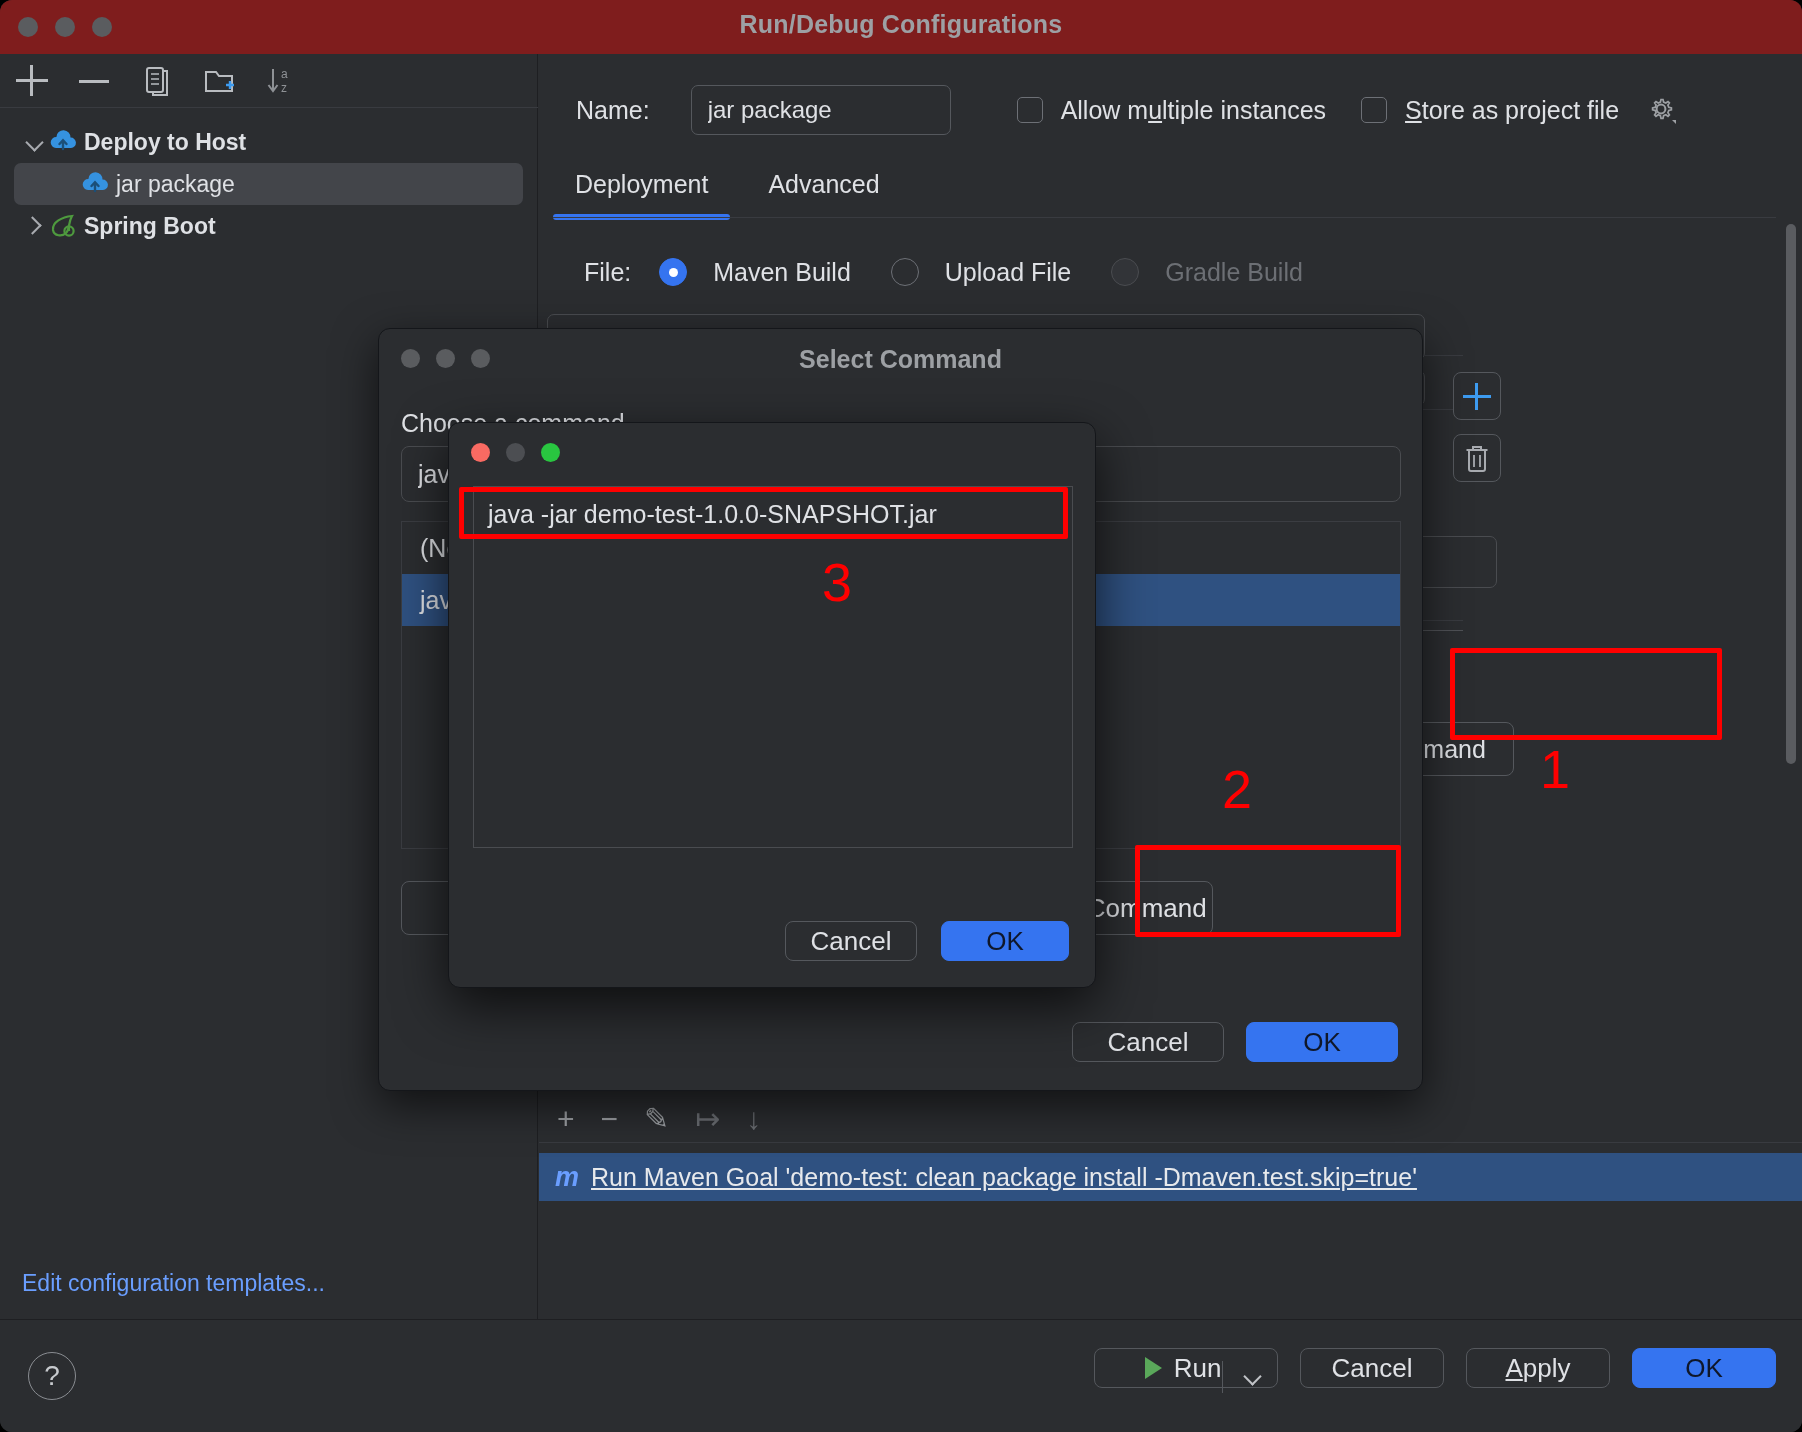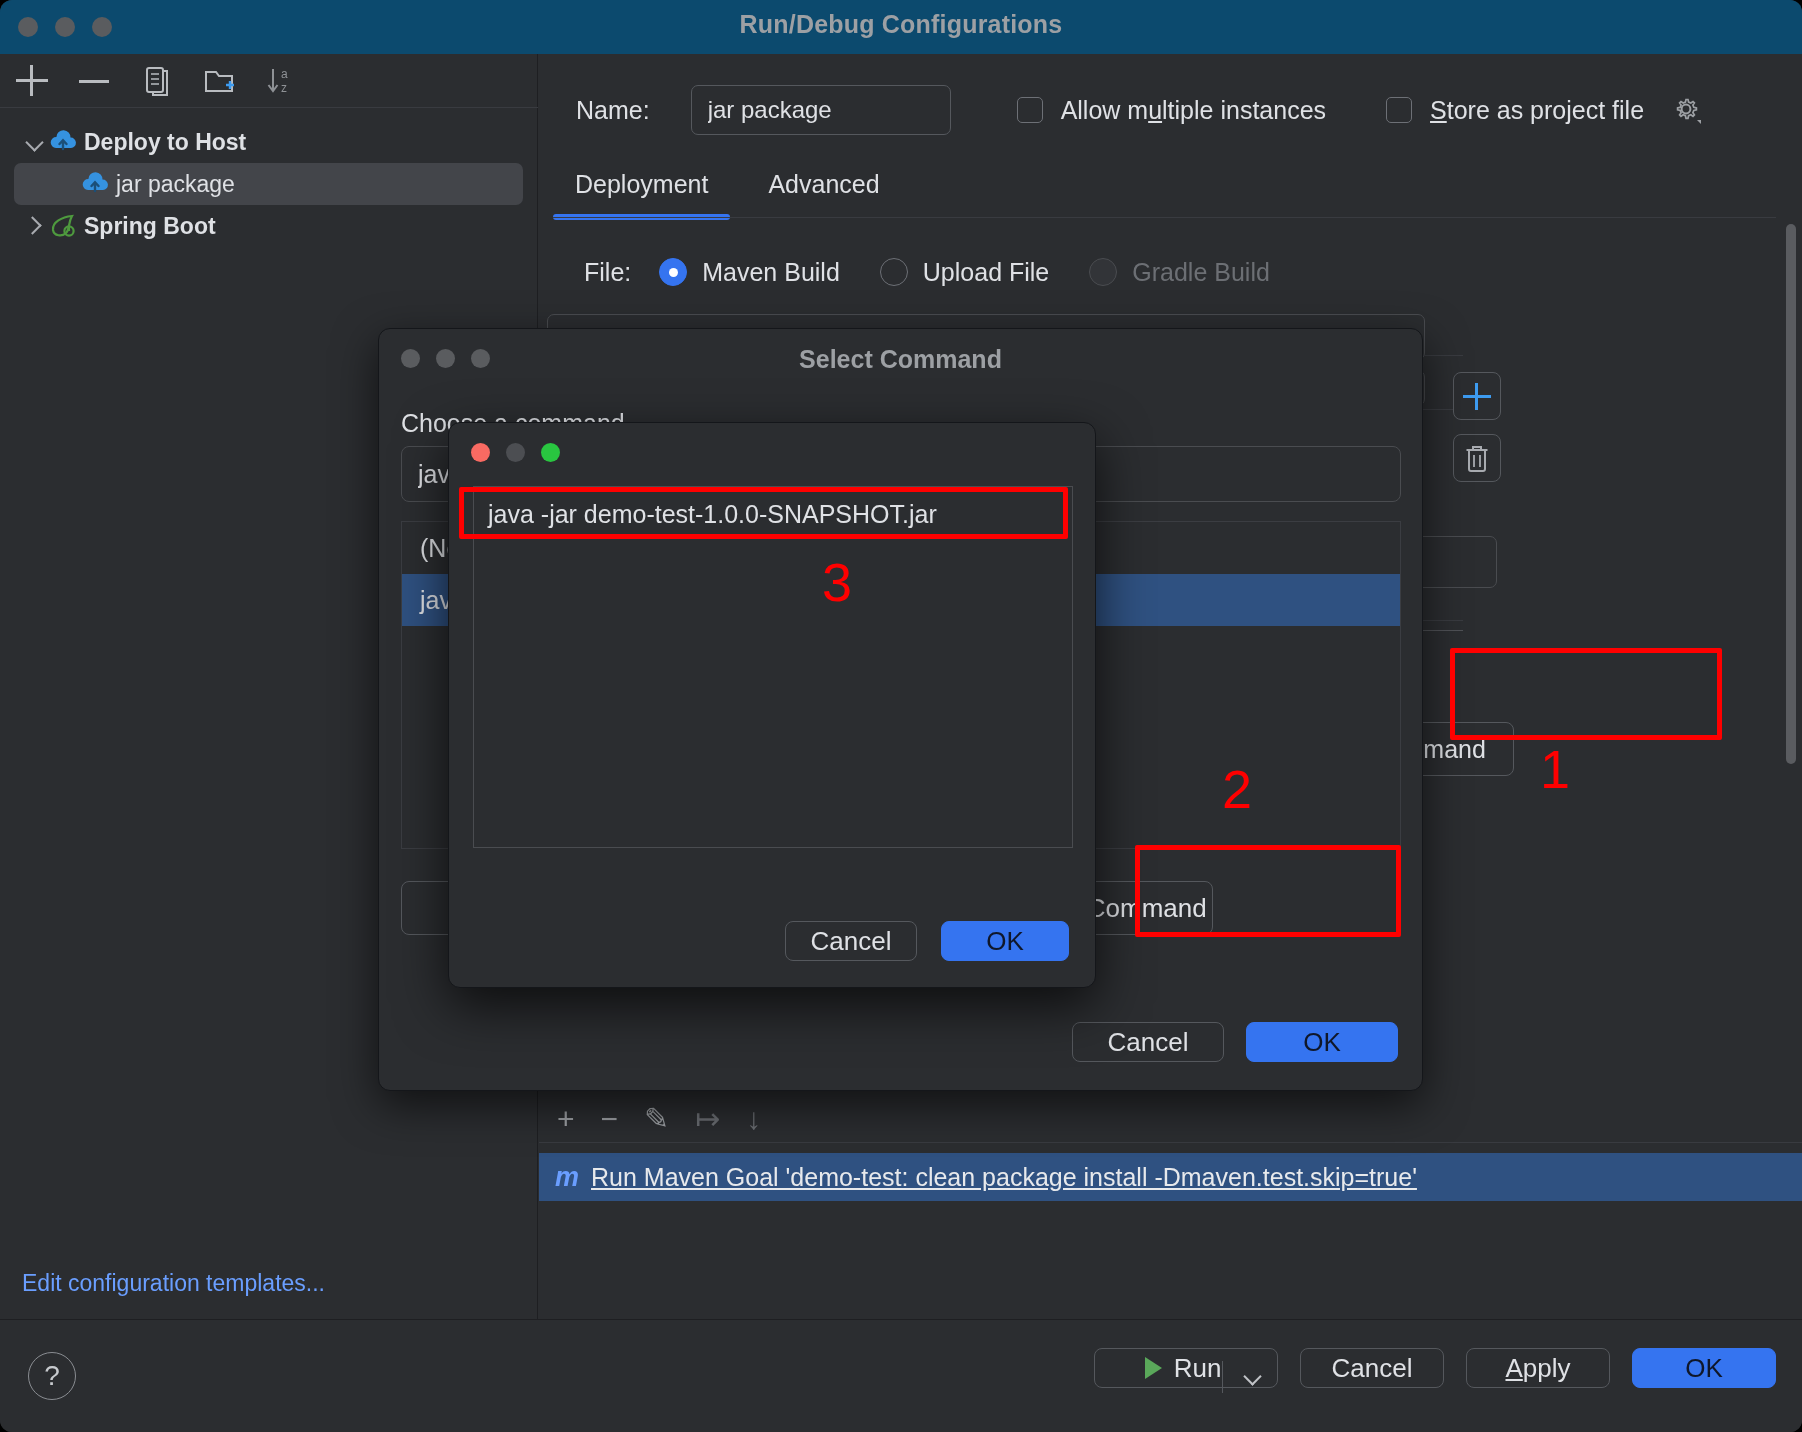--- a/index.html
+++ b/index.html
@@ -14,21 +14,21 @@
     position: relative;
     width: 1802px; height: 1432px;
     background: #2b2d30;
     border-radius: 12px;
     overflow: hidden;
   }
 
   
   .titlebar {
     position: absolute; left: 0; top: 0; width: 1802px; height: 54px;
-    background: #0c4a6e;
+    background: #7f1d1d;
   }
   .traffic { position: absolute; top: 17px; display: flex; gap: 17px; left: 18px; }
   .tl { width: 20px; height: 20px; border-radius: 50%; background: #5a5c5f; }
   .win-title {
     position: absolute; left: 0; right: 0; top: 10px;
     text-align: center; color: #9da0a4; font-size: 25px; font-weight: bold;
     letter-spacing: .2px;
   }
 
   
@@ -125,21 +125,21 @@
   .radio {
     width: 28px; height: 28px; border-radius: 50%;
     border: 1.8px solid #6d7076; background: #2b2d30; flex: none; position: relative;
   }
   .radio.on { background: #3574f0; border-color: #3574f0; }
   .radio.on::after {
     content: ""; position: absolute; left: 9px; top: 9px; width: 9px; height: 9px;
     border-radius: 50%; background: #fff;
   }
   .radio.disabled { border-color: #4a4c50; background: #323438; }
-  .radio-item { display: flex; align-items: center; gap: 15px; margin-right: 40px; }
+  .radio-item { display: flex; align-items: center; gap: 26px; margin-right: 40px; }
   .radio-item .cbtext.dim { color: #6c6f74; }
 
   
   .bgfield {
     position: absolute; background: #2b2d30; border: 1px solid #4a4c50; border-radius: 7px;
   }
   .bgline { position: absolute; height: 1px; background: #393b40; }
   .sidebtn {
     position: absolute; width: 48px; height: 48px; border: 1px solid #55585d;
     border-radius: 8px; background: #2b2d30;
@@ -356,21 +356,21 @@
       <span class="lbl name-label">Name:</span>
       <input class="name-input" value="jar package" style="">
 
       <div class="cbwrap" style="margin-left:66px">
         <span class="cb"></span>
         <span class="cbtext">
           <span>Allow m</span><span class="u">u</span><span>ltiple instances</span>
         </span>
       </div>
 
-      <div class="cbwrap" style="margin-left:60px">
+      <div class="cbwrap" style="margin-left:35px">
         <span class="cb"></span>
         <span class="cbtext">
           <span class="u">S</span><span>tore as project file</span>
         </span>
         <span class="gear">
           <svg width="30" height="30" viewBox="0 0 30 30">
             <circle cx="14" cy="14" r="4.4" fill="none" stroke="#9da0a4" stroke-width="2"></circle>
             <path d="M14 4.5 l2 0 .6 2.6 2.2 .9 2.2-1.5 1.4 1.4 -1.5 2.2 .9 2.2 2.6 .6 0 2 -2.6 .6 -.9 2.2 1.5 2.2 -1.4 1.4 -2.2-1.5 -2.2 .9 -.6 2.6 -2 0 -.6-2.6 -2.2-.9 -2.2 1.5 -1.4-1.4 1.5-2.2 -.9-2.2 -2.6-.6 0-2 2.6-.6 .9-2.2 -1.5-2.2 1.4-1.4 2.2 1.5 2.2-.9 z" fill="none" stroke="#9da0a4" stroke-width="1.7"></path>
             <path d="M25 25 l4 4 0 -4 z" fill="#9da0a4"></path>
           </svg>

